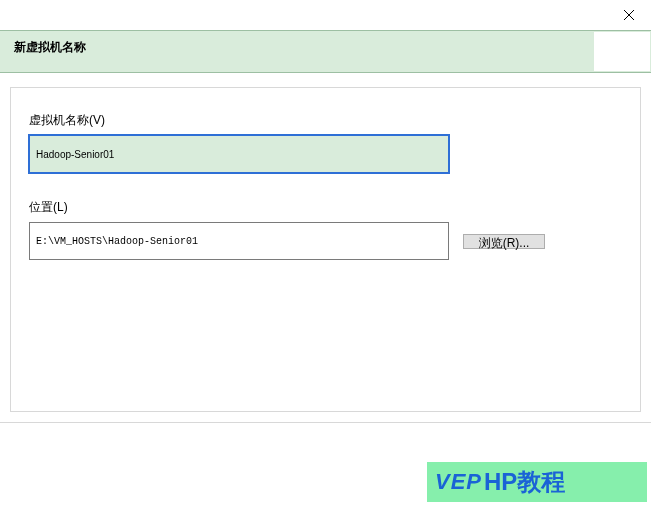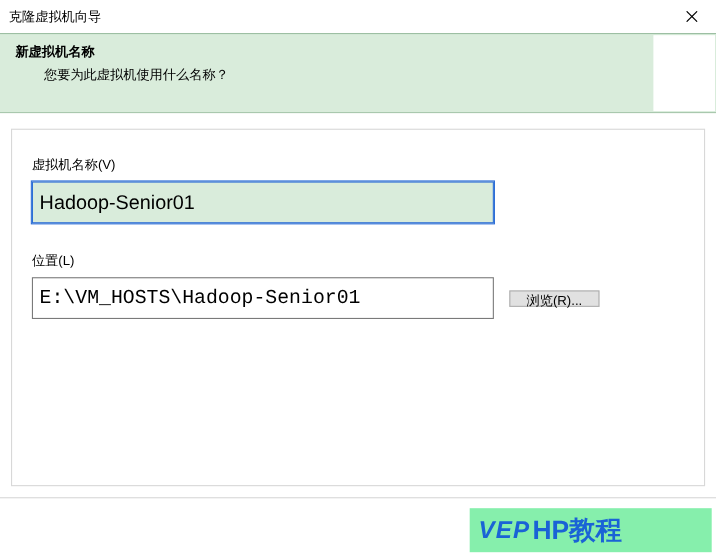--- a/index.html
+++ b/index.html
@@ -34,21 +34,21 @@
     display: flex;
     align-items: center;
     justify-content: center;
     cursor: default;
   }
   .titlebar .close svg { width: 10px; height: 10px; }
   .header-band {
     background: #d9ecdb;
     border-top: 1px solid #9dbfa3;
     border-bottom: 1px solid #9dbfa3;
-    height: 73px;
+    height: 43px;
     padding: 8px 14px 6px 14px;
     position: relative;
   }
   .header-band .h-title {
     font-weight: bold;
     font-size: 12px;
     color: #000;
   }
   .header-band .h-sub {
     font-size: 12px;
@@ -83,21 +83,21 @@
   }
   .group .legend {
     font-size: 12px;
     color: #000;
     margin-bottom: 6px;
   }
   .text-input {
     width: 420px;
     height: 26px;
     padding: 18px 6px;
-    font-size: 18px;
+    font-size: 10px;
     font-family: "Segoe UI", Tahoma, sans-serif;
     border: 1px solid #7a7a7a;
     outline: none;
     background: #fff;
   }
   .text-input.highlight {
     background: #d9ecdb;
     border: 1px solid #2e6fd6;
     outline: 1px solid #2e6fd6;
     color: #000;
@@ -167,32 +167,30 @@
     color: #1a63d6;
     font-weight: 800;
     font-size: 24px;
     margin-left: 2px;
   }
 </style>
 </head>
 <body>
 
 <div class="titlebar">
-  <span class="title">克隆虚拟机向导</span>
   <div class="close">
     <svg viewBox="0 0 10 10">
       <line x1="0" y1="0" x2="10" y2="10" stroke="#000" stroke-width="1"></line>
       <line x1="10" y1="0" x2="0" y2="10" stroke="#000" stroke-width="1"></line>
     </svg>
   </div>
 </div>
 
 <div class="header-band">
   <div class="h-title">新虚拟机名称</div>
-  <div class="h-sub">您要为此虚拟机使用什么名称？</div>
   <div class="logo-box"></div>
 </div>
 
 <div class="content-area">
   <div class="inner-panel">
 
     <div class="group">
       <div class="legend">虚拟机名称(V)</div>
       <input type="text" class="text-input highlight" value="Hadoop-Senior01" style="">
     </div>

